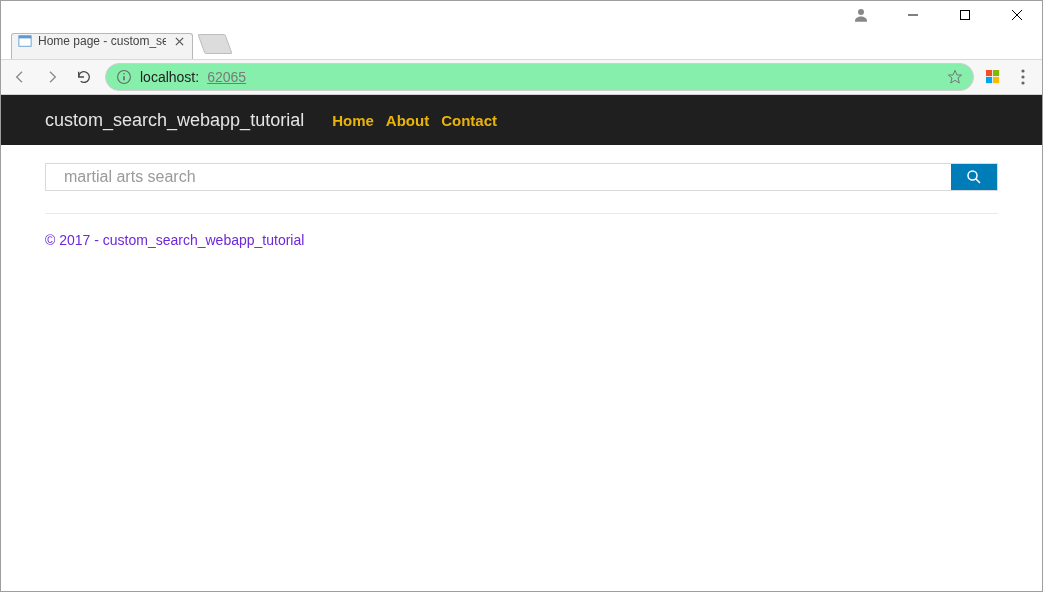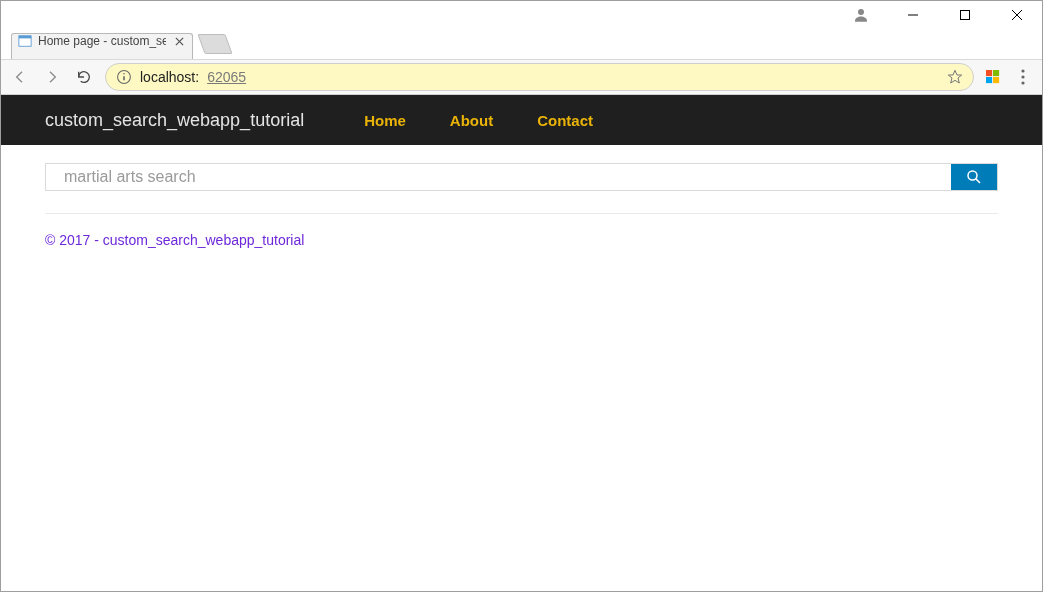--- a/index.html
+++ b/index.html
@@ -91,21 +91,21 @@
     width: 22px; height:22px; display:flex; align-items:center; justify-content:center;
     color:#8b8b8b;
   }
   .nav-icon svg { width:16px; height:16px; stroke:#8b8b8b; stroke-width:2; fill:none; }
   .nav-icon.dark svg { stroke:#4a4a4a; }
   .omnibox {
     flex:1;
     height: 28px;
     border:1px solid #cfcfcf;
     border-radius: 14px;
-    background:#fef9c3;
+    background:#86efac;
     display:flex;
     align-items:center;
     padding:0 10px;
     gap:8px;
     font-size:14px;
     color:#333;
   }
   .omnibox .info-icon { width:16px;height:16px;display:flex;align-items:center;justify-content:center;}
   .omnibox .info-icon svg{width:16px;height:16px;stroke:#666;fill:none;stroke-width:1.3;}
   .omnibox .url-host { color:#222; }
@@ -120,21 +120,21 @@
   
   .page {
     background:#fff;
   }
   .navbar {
     background:#1f1f1f;
     height:50px;
     display:flex;
     align-items:center;
     padding:12px 44px;
-    gap:44px;
+    gap:12px;
     font-size:16px;
   }
   .brand { color:#e4e4e4; font-size:18px; margin-right:16px;}
   .navlink { color:#eab308; font-size:15px; cursor:pointer;font-weight:bold;}
   .container {
     padding: 18px 44px 0 44px;
   }
   .searchbar {
     display:flex;
     border:1px solid #d9d9d9;

